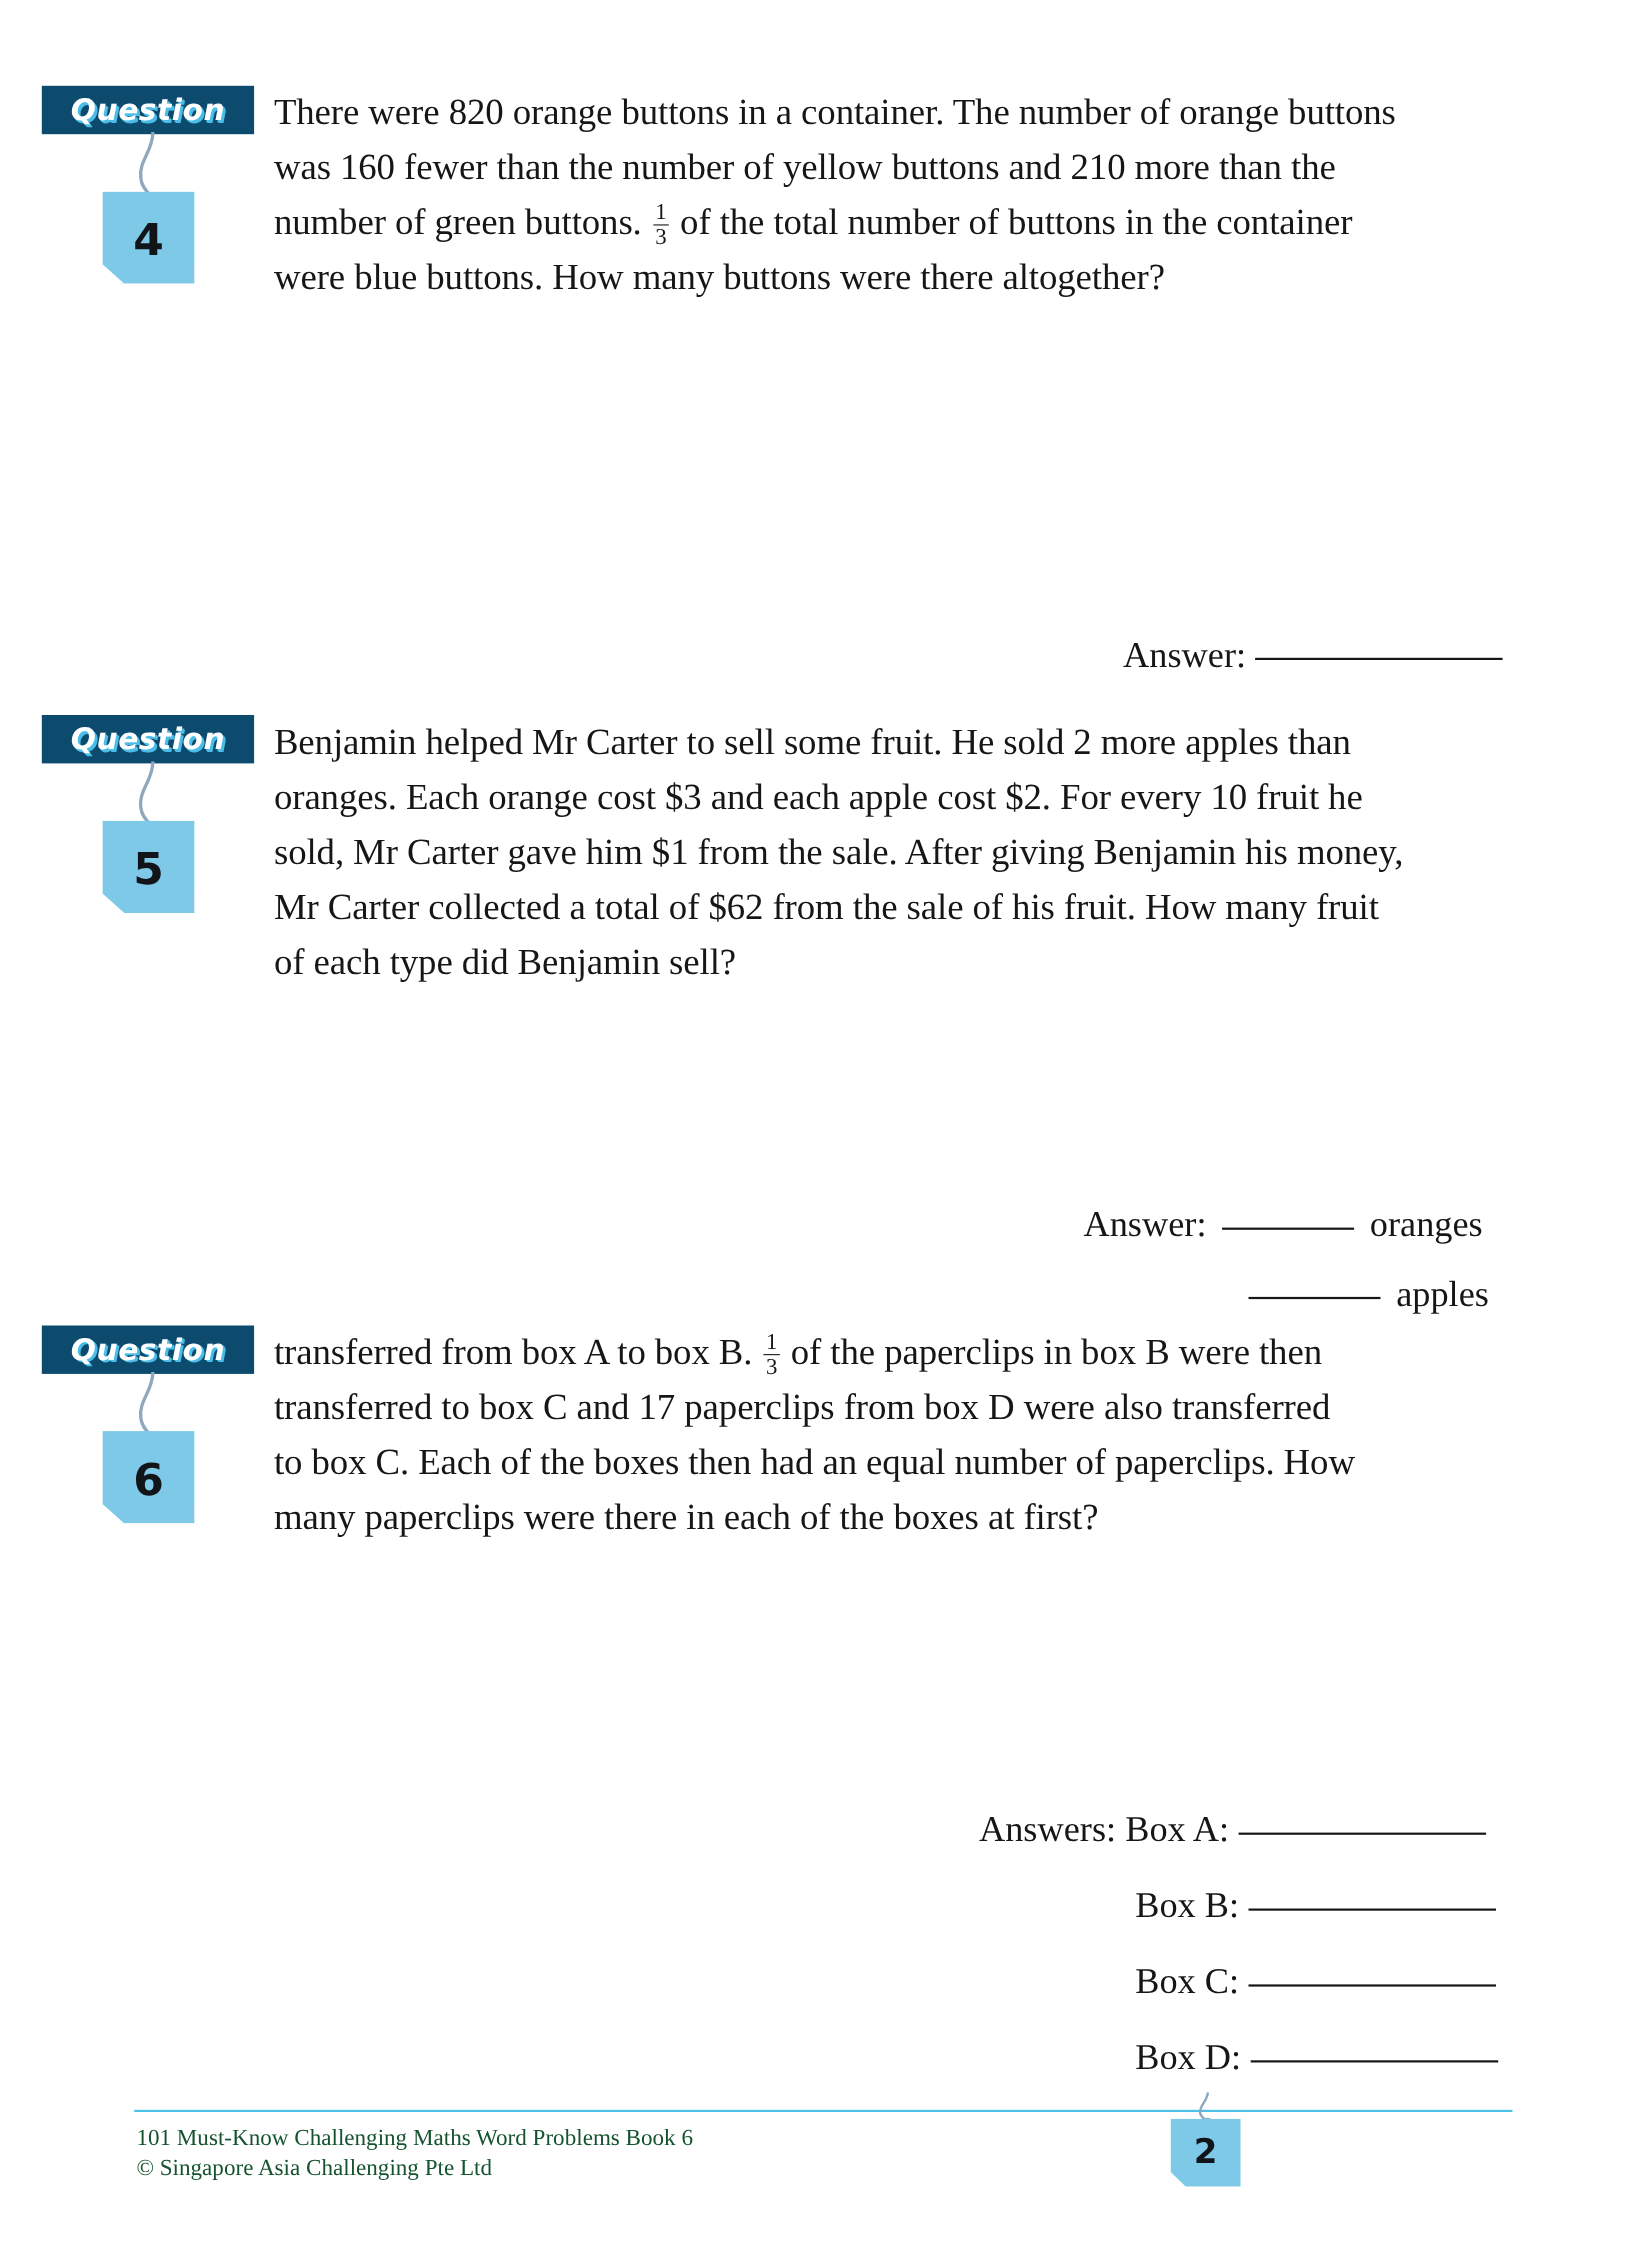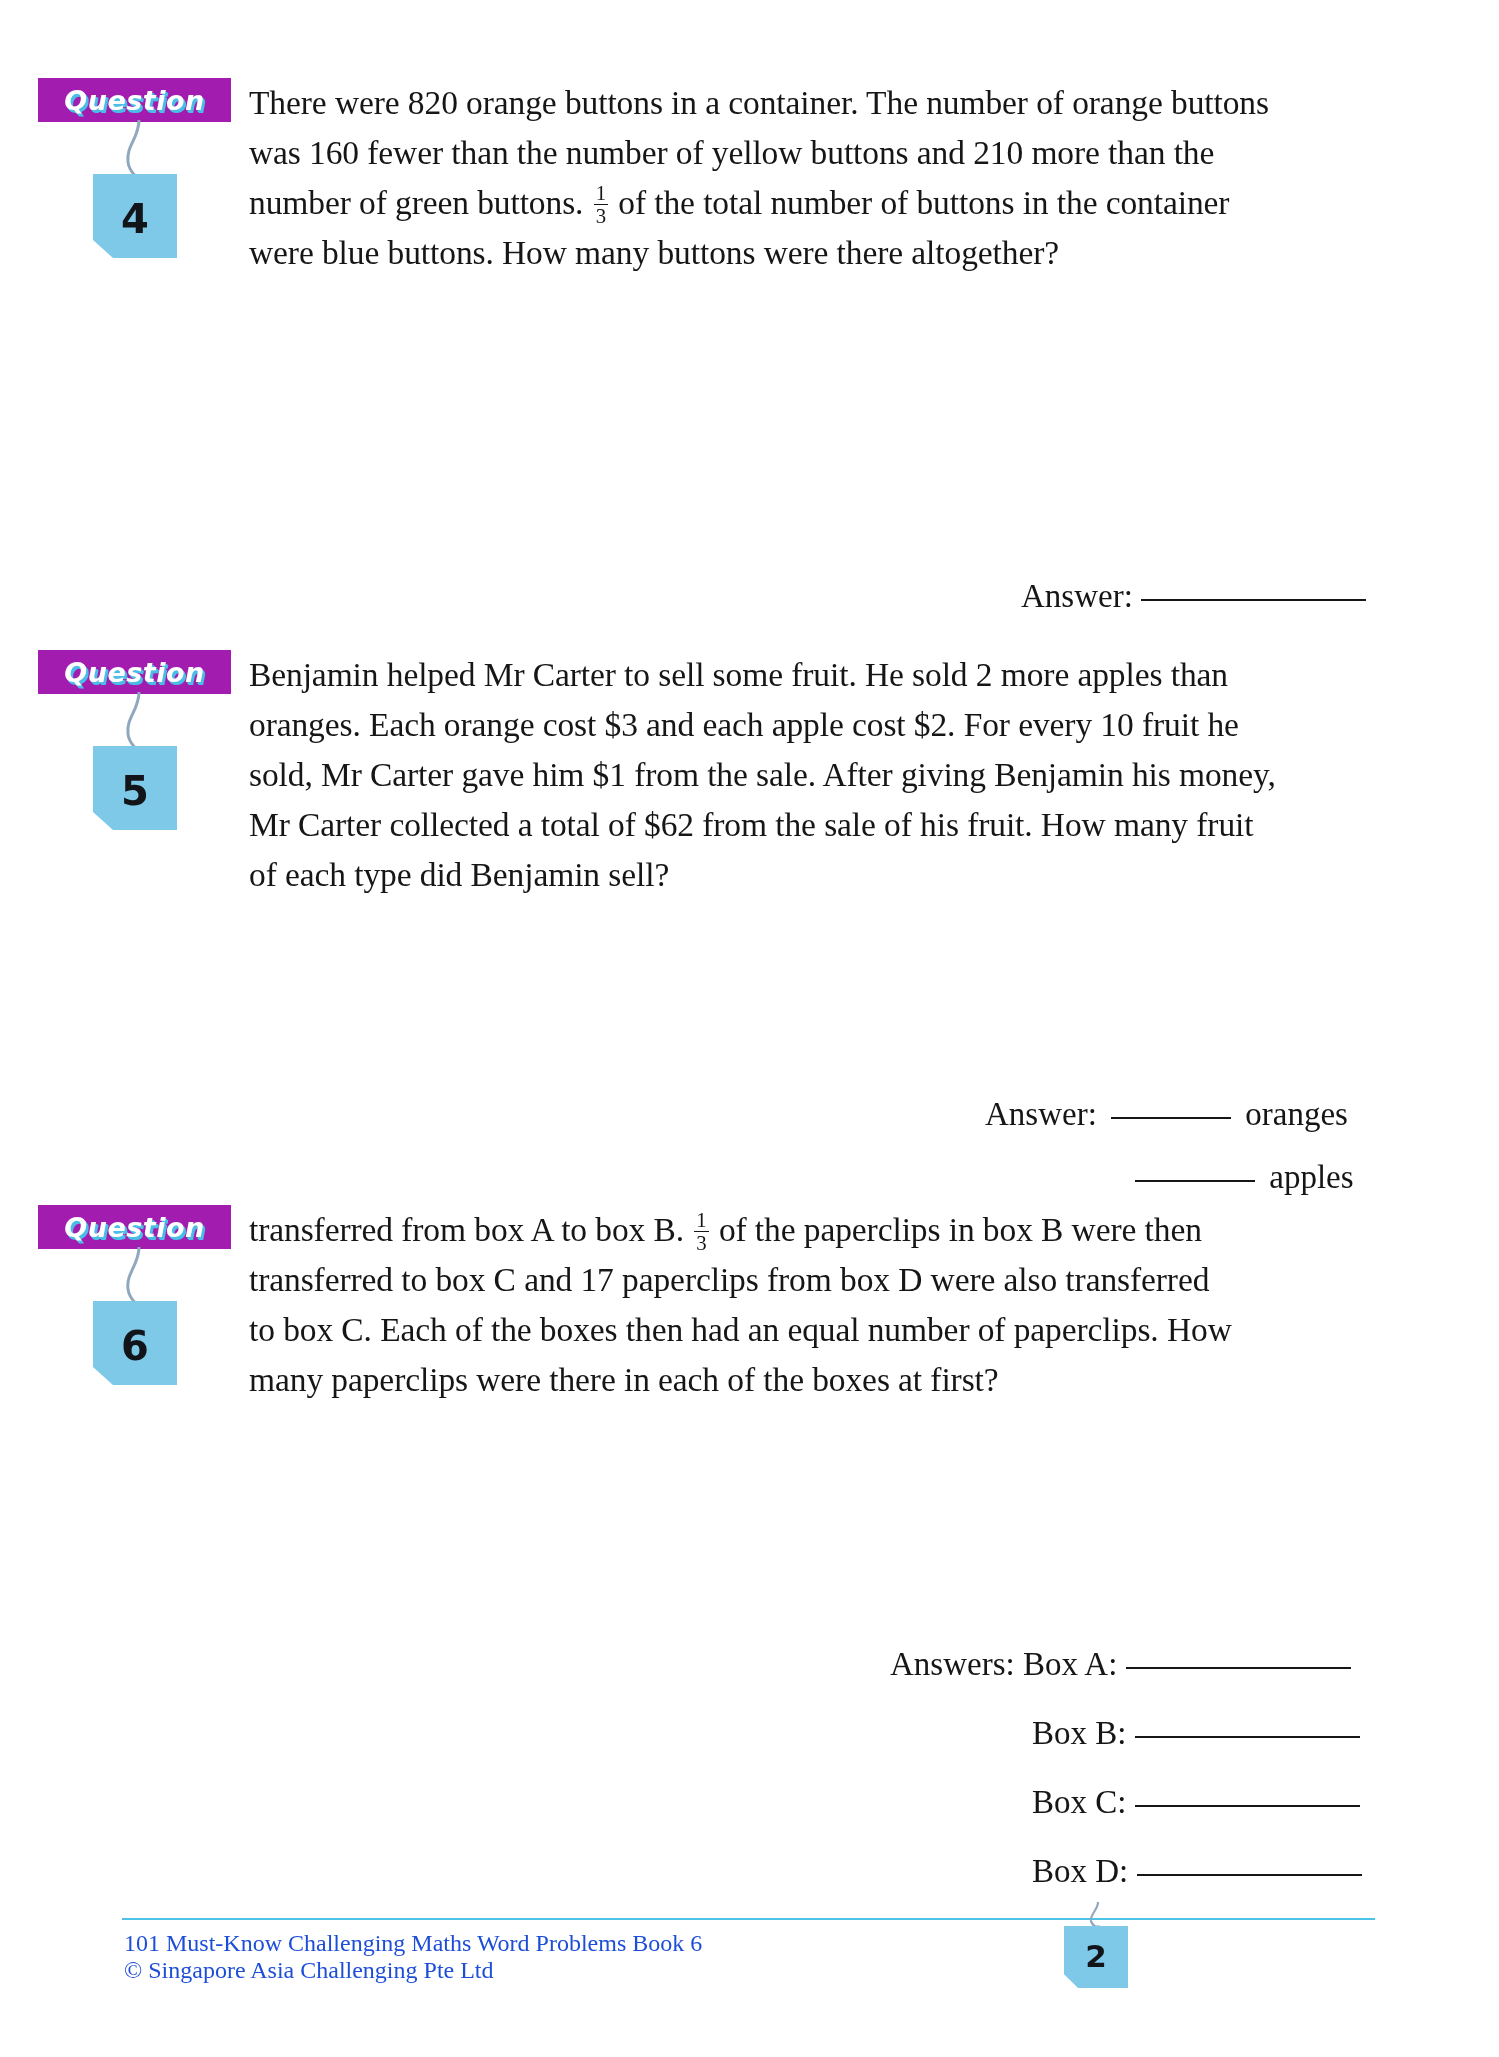--- a/index.html
+++ b/index.html
@@ -34,21 +34,21 @@
     position: absolute;
     left: 38px;
     top: 0;
     width: 195px;
   }
 
   .qbanner {
     position: relative;
     width: 193px;
     height: 44px;
-    background: #a21caf;
+    background: #0c4a6e;
     display: flex;
     align-items: center;
     justify-content: center;
   }
   .qbanner span {
     font-family: "DejaVu Sans", sans-serif;
     font-weight: bold;
     font-style: italic;
     font-size: 27px;
     letter-spacing: 0.5px;
@@ -152,23 +152,23 @@
     left: 122px;
     top: 1918px;
     width: 1253px;
     height: 2px;
     background: #4cc3e6;
   }
   .footer {
     position: absolute;
     left: 124px;
     top: 1930px;
-    font-size: 24px;
+    font-size: 21px;
     line-height: 27px;
-    color: #1d4ed8;
+    color: #14532d;
   }
 
   .pagetag {
     position: absolute;
     left: 1064px;
     top: 1926px;
     width: 64px;
     height: 62px;
   }
   .pagetag-body {

